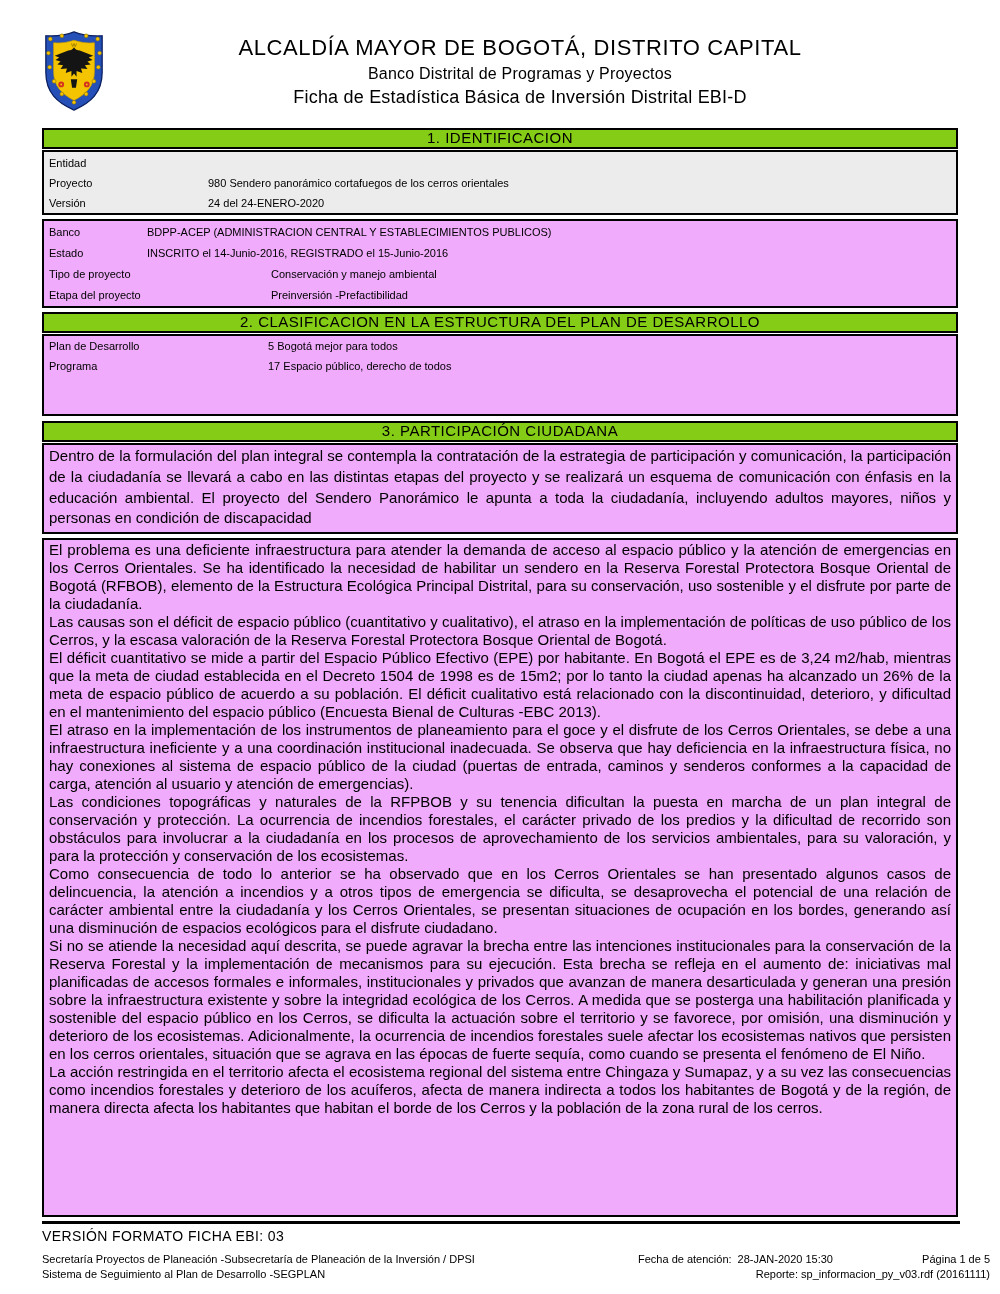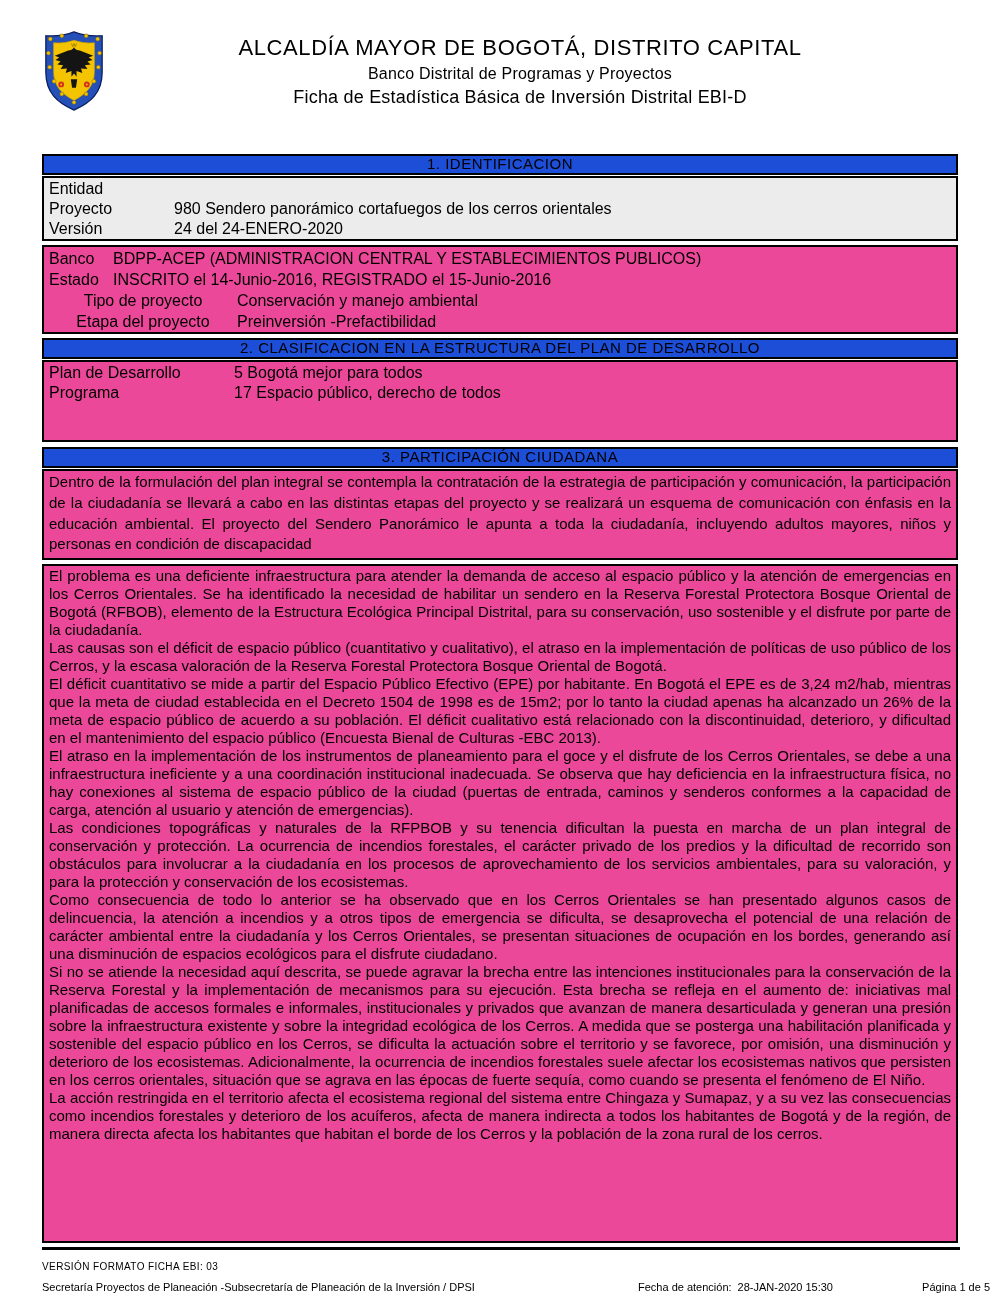--- a/index.html
+++ b/index.html
@@ -1,56 +1,56 @@
 <!DOCTYPE html>
 <html><head>
 <meta charset="utf-8">
 <style>
   * { margin:0; padding:0; box-sizing:border-box; }
   html,body { width:1000px; height:1294px; background:#ffffff; overflow:hidden;
               font-family:"Liberation Sans", sans-serif; color:#000; }
   .page { position:relative; width:1000px; height:1294px; padding:0 42px; }
 
   
-  .header { position:relative; padding-top:34px; height:154px; }
+  .header { position:relative; padding-top:34px; height:128px; }
   .logo { position:absolute; left:0px; top:30px; width:64px; height:82px; }
   .titles { text-align:center; padding-left:40px; }
   .title-main { font-size:22px; line-height:28px; letter-spacing:0.6px; font-weight:400; }
   .title-sub  { font-size:16px; line-height:23px; letter-spacing:0.2px; }
   .title-doc  { font-size:18px; line-height:25px; letter-spacing:0.2px;text-align:center; }
 
   
-  .bar { height:21px; background:#1d4ed8; border:2px solid #000;
+  .bar { height:21px; background:#84cc16; border:2px solid #000;
          text-align:center; font-size:15px; line-height:16px; letter-spacing:0.5px;
          margin-bottom:1px; }
-  .bx  { border:2px solid #000; background:#ec4899; padding:1px 5px;
+  .bx  { border:2px solid #000; background:#f0abfc; padding:1px 5px;
          margin-bottom:4px; overflow:hidden; }
   #box-ident  { background:#ececec; height:65px; }
   #box-detail { height:89px; }
   #box-class  { height:82px; margin-bottom:5px; }
   #box-part   { height:91px; }
   #box-prob   { height:679px; }
 
-  .frow { display:flex; font-size:16px; line-height:20px; }
+  .frow { display:flex; font-size:11px; line-height:20px;gap:34px; }
   #box-detail .frow { line-height:21px; }
   #box-class  .frow { line-height:19.5px; }
   .lbl { flex:none; }
   .w125 { width:125px; }
   .w64  { width:64px;  }
-  .w188 { width:188px;text-align:center; }
+  .w188 { width:188px; }
   .w185 { width:185px; }
   .lbl-narrow { width:93px; margin-right:92px; }
   .val { flex:1; }
 
   .para { font-size:15px; line-height:20.8px; text-align:justify; }
   #box-prob .para { line-height:18px; }
 
   
   .hrule { height:3px; background:#000; margin-top:3px; margin-right:-2px; }
-  .version-line { margin-top:11px; font-size:10px; letter-spacing:0.4px; }
+  .version-line { margin-top:4px; font-size:14px; letter-spacing:0.4px; }
   .footer { position:relative; margin-top:8px; margin-right:-32px; font-size:11px; }
   .footer-left div { line-height:15px; }
   .footer-right { position:absolute; right:0; top:0; width:352px; }
   .fr-line1 { display:flex; line-height:15px; }
   .fr-line1 .print-value { margin-left:6px; }
   .fr-line1 .page-num { margin-left:auto; }
   .fr-line2 { text-align:right; line-height:15px; }
 </style>
 </head>
 <body>

